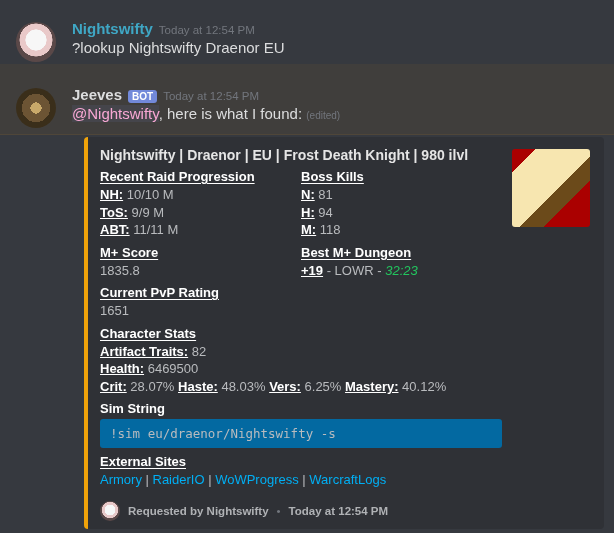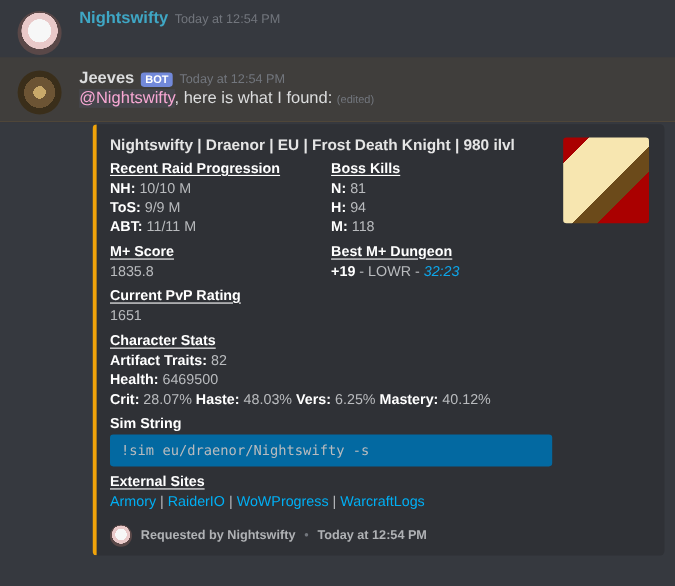--- a/index.html
+++ b/index.html
@@ -8,21 +8,21 @@
     font-family: "Helvetica Neue", Helvetica, Arial, sans-serif;
     color: #dcddde;
     width: 614px;
     height: 533px;
     overflow: hidden;
     font-size: 15px;
     padding-left: 12px;
   }
   .msg {
     display: flex;
-    padding: 8px 4px 2px 4px;
+    padding: 20px 4px 2px 4px;
   }
   .avatar {
     width: 40px; height: 40px; border-radius: 50%;
     flex-shrink: 0; margin-right: 16px;
     background-size: cover;
     margin-top: 2px;
   }
   .av1 {
     background: radial-gradient(circle at 50% 45%, #f7f7f7 0 35%, #e9c9c9 36% 55%, #5a4848 56% 100%);
   }
@@ -68,22 +68,22 @@
   .fields { display: flex; flex-wrap: wrap; gap: 0; }
   .field { margin-bottom: 6px; }
   .field.half { width: 50%; }
   .field.full { width: 100%; }
   .f-name {
     color: #fff; font-weight: 700; font-size: 13px;
     text-decoration: underline; text-underline-offset: 2px;
     margin-bottom: 2px;
   }
   .f-val { color: #b9bbbe; font-size: 13px; line-height: 1.35; }
-  .f-val b { color: #fff; font-weight: 700; }
-  .f-val i { color: #0ea5e9; font-style: italic; margin-top: 12px; }
+  .f-val b { color: #fff; font-weight: 700; text-decoration: underline; }
+  .f-val i { color: #22c55e; font-style: italic; margin-top: 12px; }
   .code {
     background: #0369a1; border-radius: 3px; padding: 7px 10px;
     font-family: Menlo, Consolas, monospace; font-size: 12.5px;
     color: #b9bbbe; margin-top: 3px;
   }
   .elink { color: #00aff4; }
   .sep { color: #b9bbbe; }
   .footer {
     display: flex; align-items: center; gap: 8px;
     color: #b0b2b5; font-size: 11.5px; font-weight: 600;
@@ -98,20 +98,21 @@
 </head>
 <body>
 
 <div class="msg">
   <div class="avatar av1"></div>
   <div class="msg-body">
     <div class="header-line">
       <span class="username u1">Nightswifty</span>
       <span class="timestamp">Today at 12:54 PM</span>
     </div>
+    <div class="content-line">?lookup Nightswifty Draenor EU</div>
   </div>
 </div>
 
 <div class="highlight-block">
 <div class="msg">
   <div class="avatar av2"></div>
   <div class="msg-body">
     <div class="header-line">
       <span class="username u2">Jeeves</span>
       <span class="bot-tag">BOT</span>

